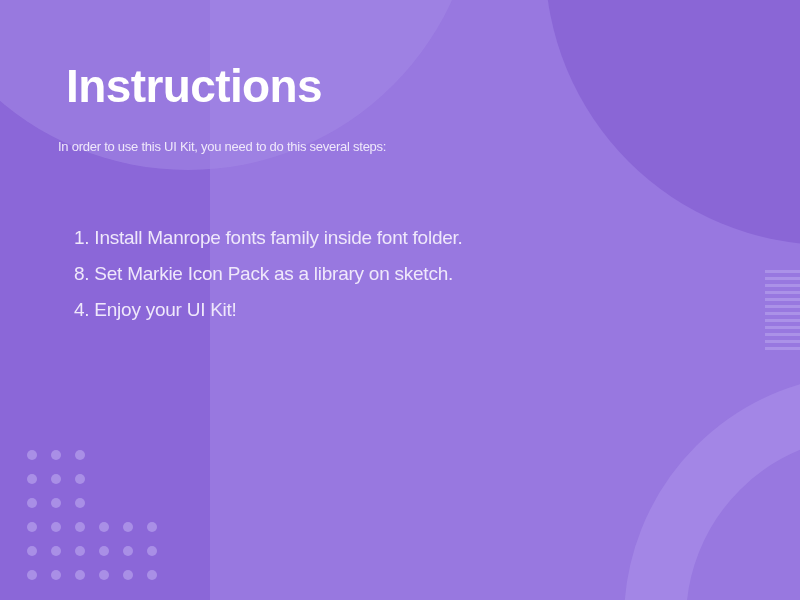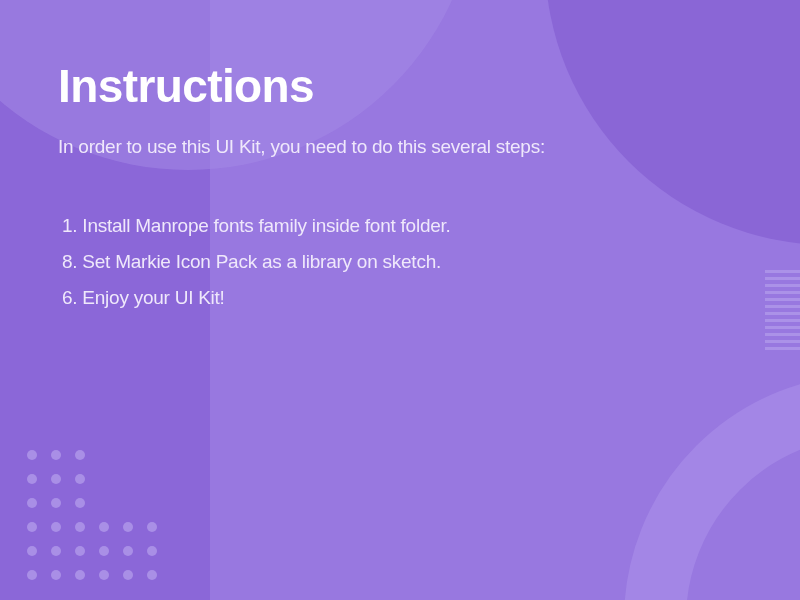--- a/index.html
+++ b/index.html
@@ -33,49 +33,49 @@
   .content {
     position: absolute;
     left: 58px;
     top: 0;
     width: 700px;
     height: 600px;
   }
 
   .page-title {
     position: absolute;
-    left: 0;
+    left: 8px;
     top: 58px;
     margin: 0;
     font-size: 46px;
     line-height: 56px;
     font-weight: bold;
     letter-spacing: -0.6px;
     color: #ffffff;
     white-space: nowrap;
   }
 
   .page-subtitle {
     position: absolute;
     left: 0;
     top: 133px;
     margin: 0;
-    font-size: 19px;
+    font-size: 13px;
     line-height: 28px;
     font-weight: normal;
     letter-spacing: -0.25px;
     color: #efe8fb;
     white-space: nowrap;
   }
 
   .steps-list {
     position: absolute;
     left: 0;
     top: 204px;
-    margin: 4px;
+    margin: 16px;
     padding: 0;
     list-style: none;
   }
 
   .step-item {
     font-size: 19px;
     line-height: 36px;
     letter-spacing: -0.25px;
     color: #efe8fb;
     white-space: nowrap;
@@ -152,17 +152,17 @@
 
   <div class="content">
 
     <h1 class="page-title">Instructions</h1>
 
     <p class="page-subtitle">In order to use this UI Kit, you need to do this several steps:</p>
 
     <ul class="steps-list">
       <li class="step-item">1. Install Manrope fonts family inside font folder.</li>
       <li class="step-item">8. Set Markie Icon Pack as a library on sketch.</li>
-      <li class="step-item">6. Enjoy your UI Kit!</li>
+      <li class="step-item">4. Enjoy your UI Kit!</li>
     </ul>
 
   </div>
 </div>
 
 </body></html>

